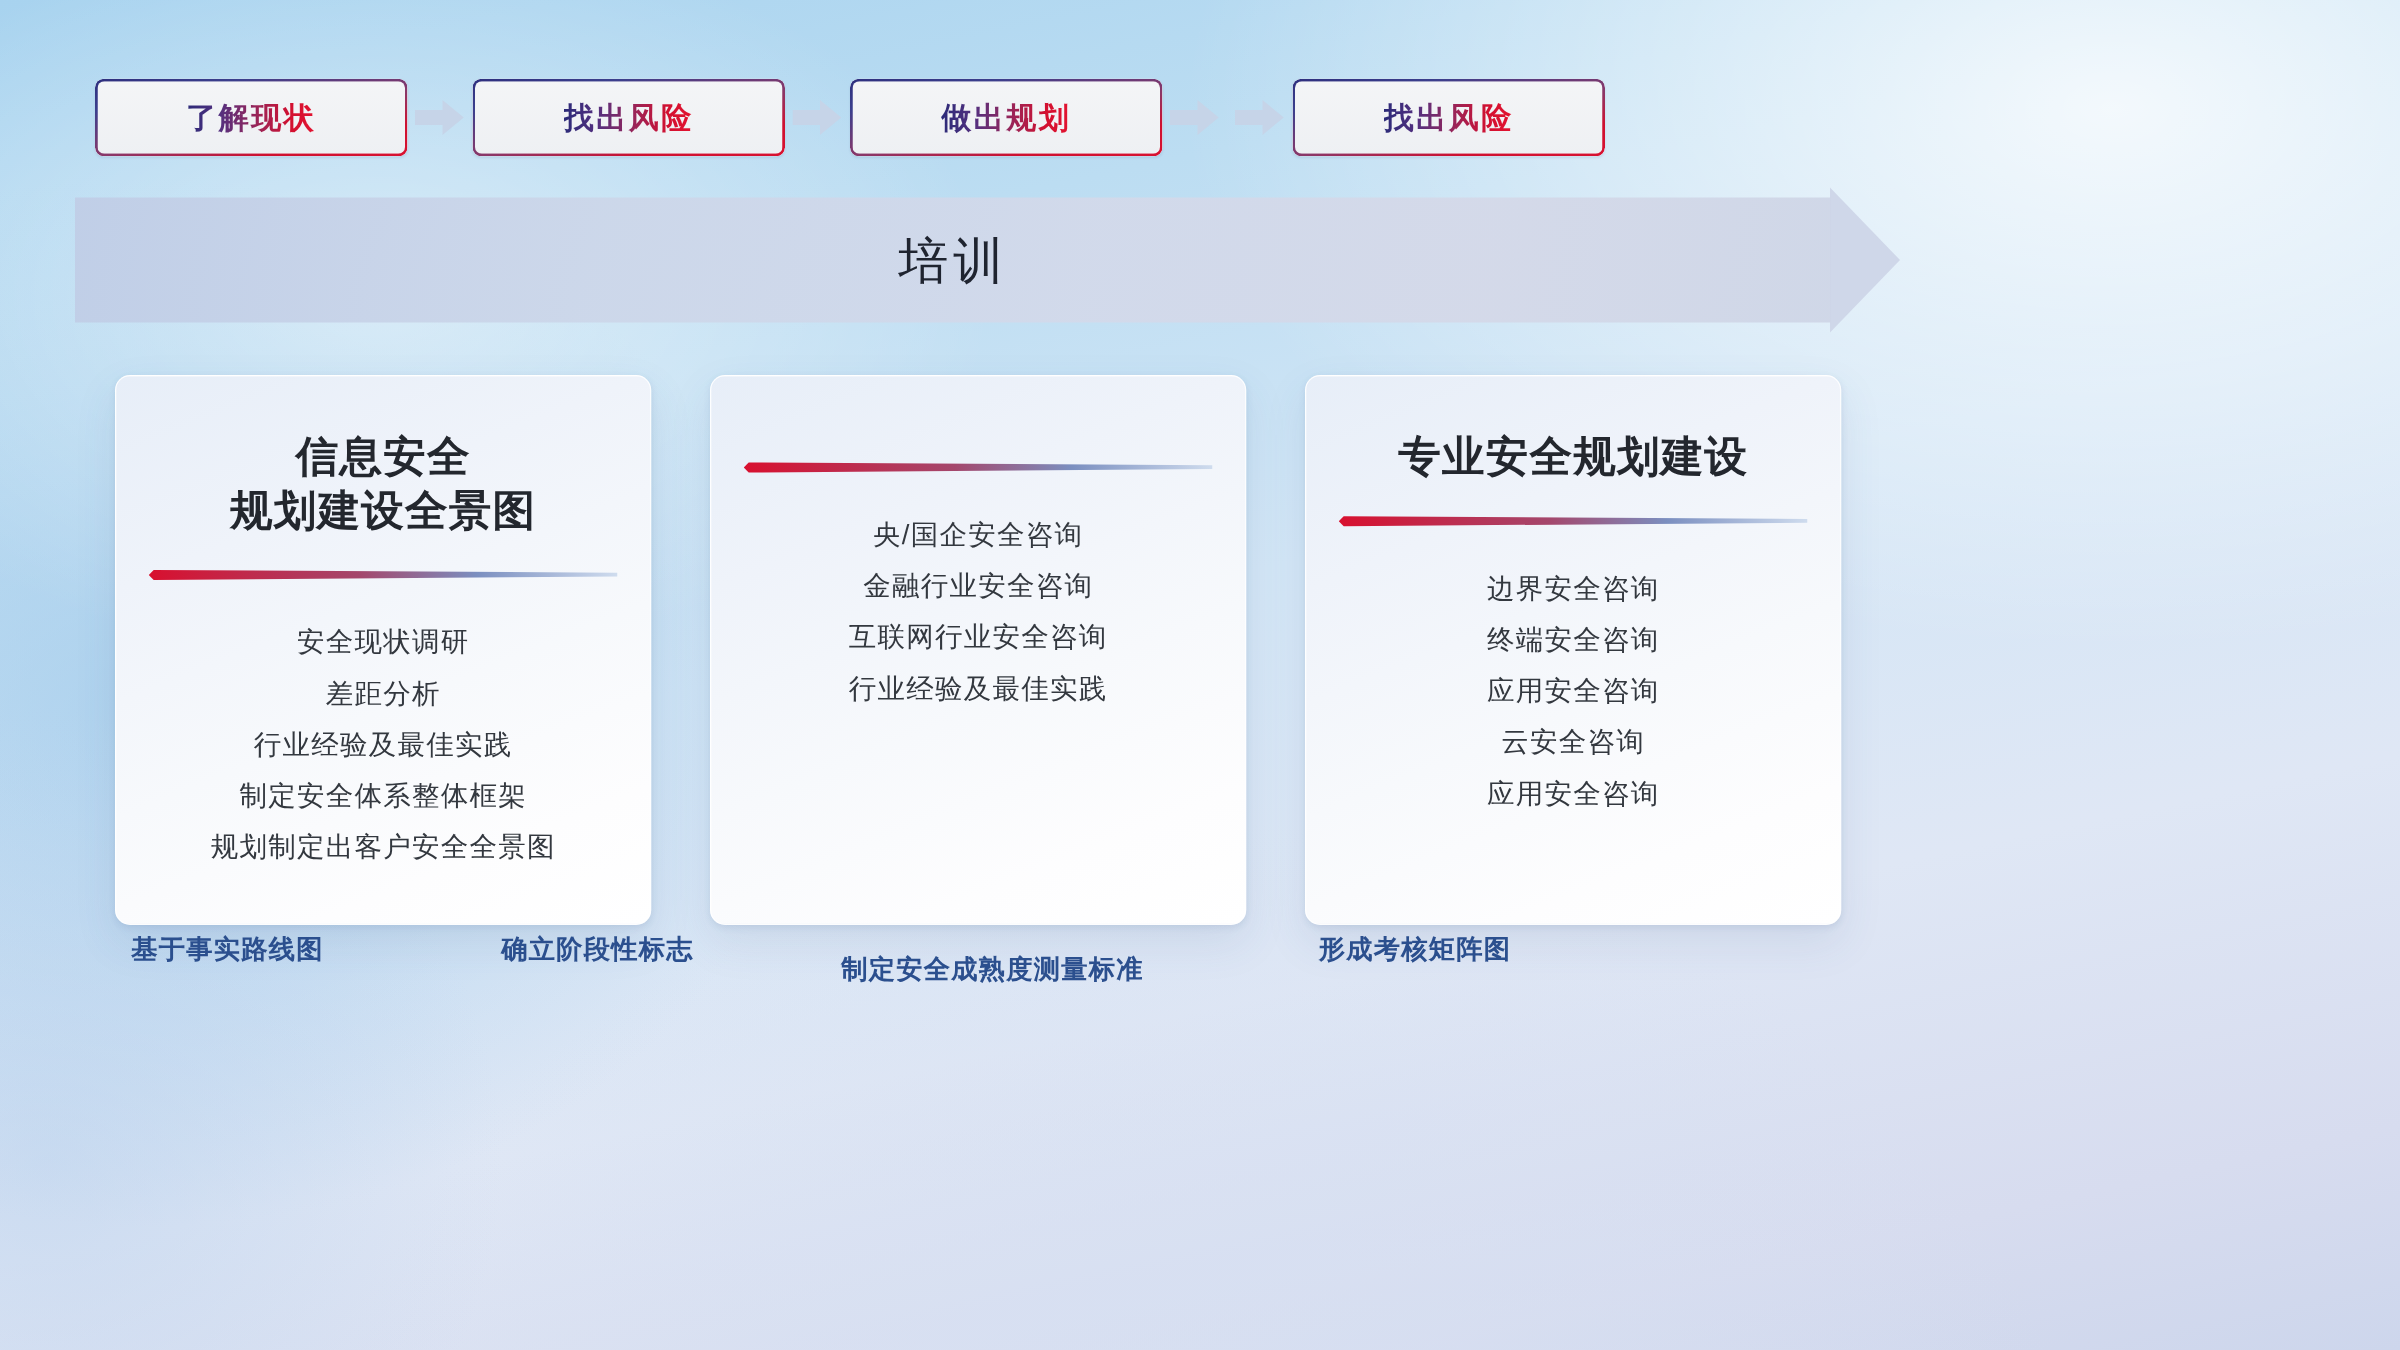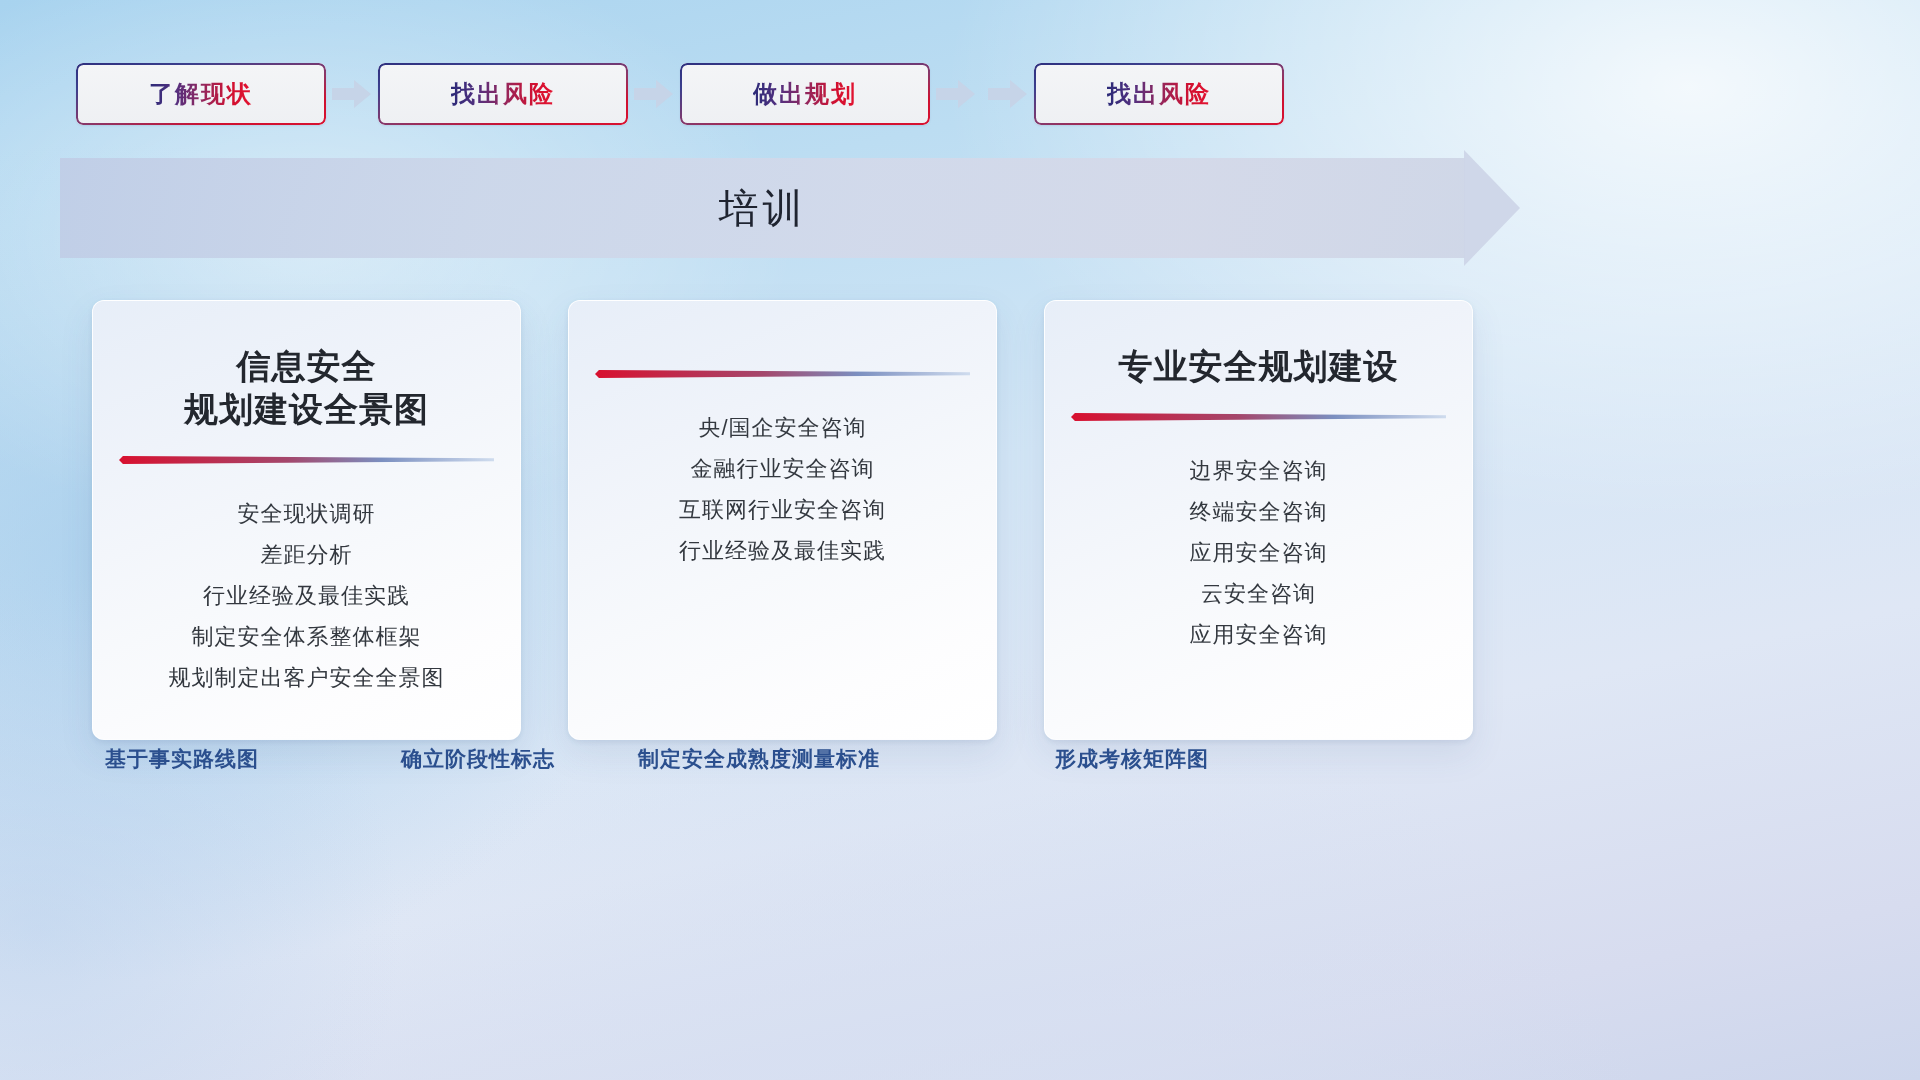--- a/index.html
+++ b/index.html
@@ -193,21 +193,21 @@
   .caption {
     position: absolute;
     font-size: 21px;
     font-weight: 700;
     letter-spacing: 1px;
     color: #2b4f8e;
     white-space: nowrap;
   }
   .caption.c0 { left: 105px; }
   .caption.c1 { left: 401px; }
-  .caption.c2 { left: 638px; }
+  .caption.c2 { left: 673px; margin-top: 16px; }
   .caption.c3 { left: 1055px; }
 </style>
 </head>
 <body>
 
 <div id="stage">
 
   <div id="steps">
 
     <div class="step-box">

